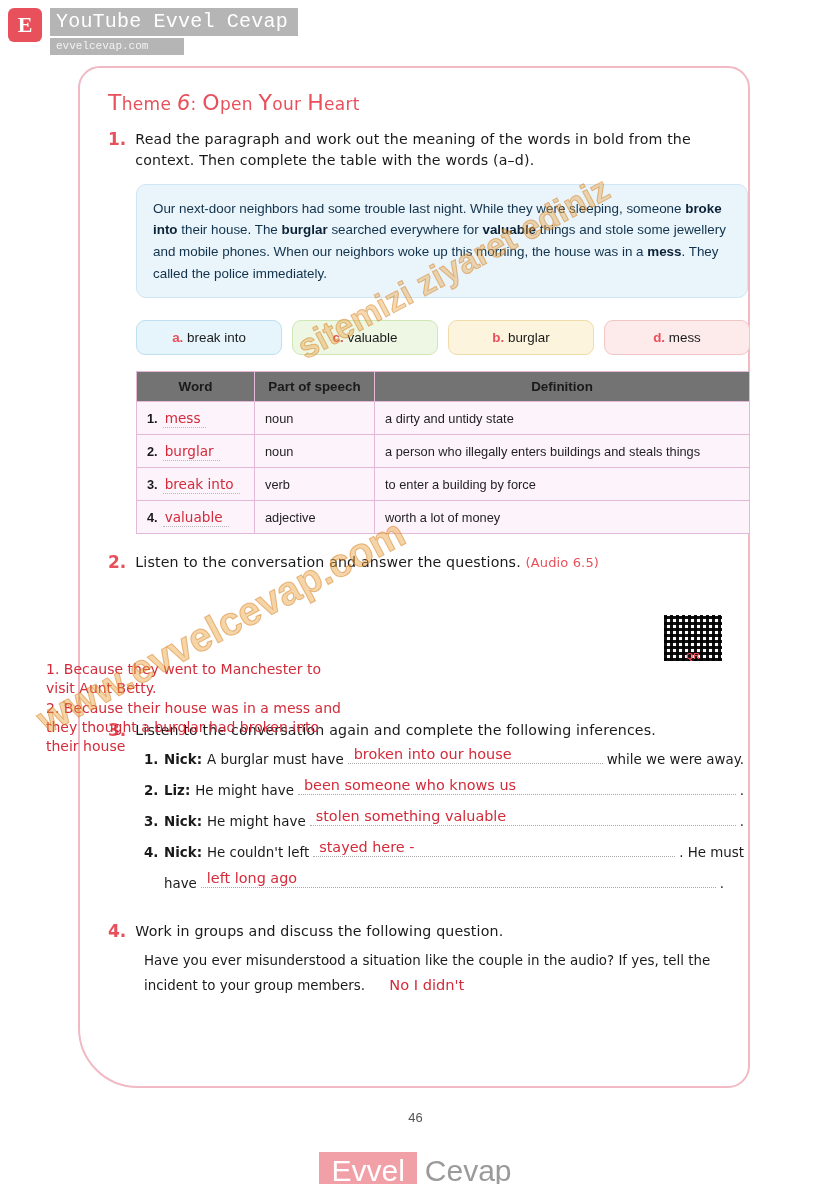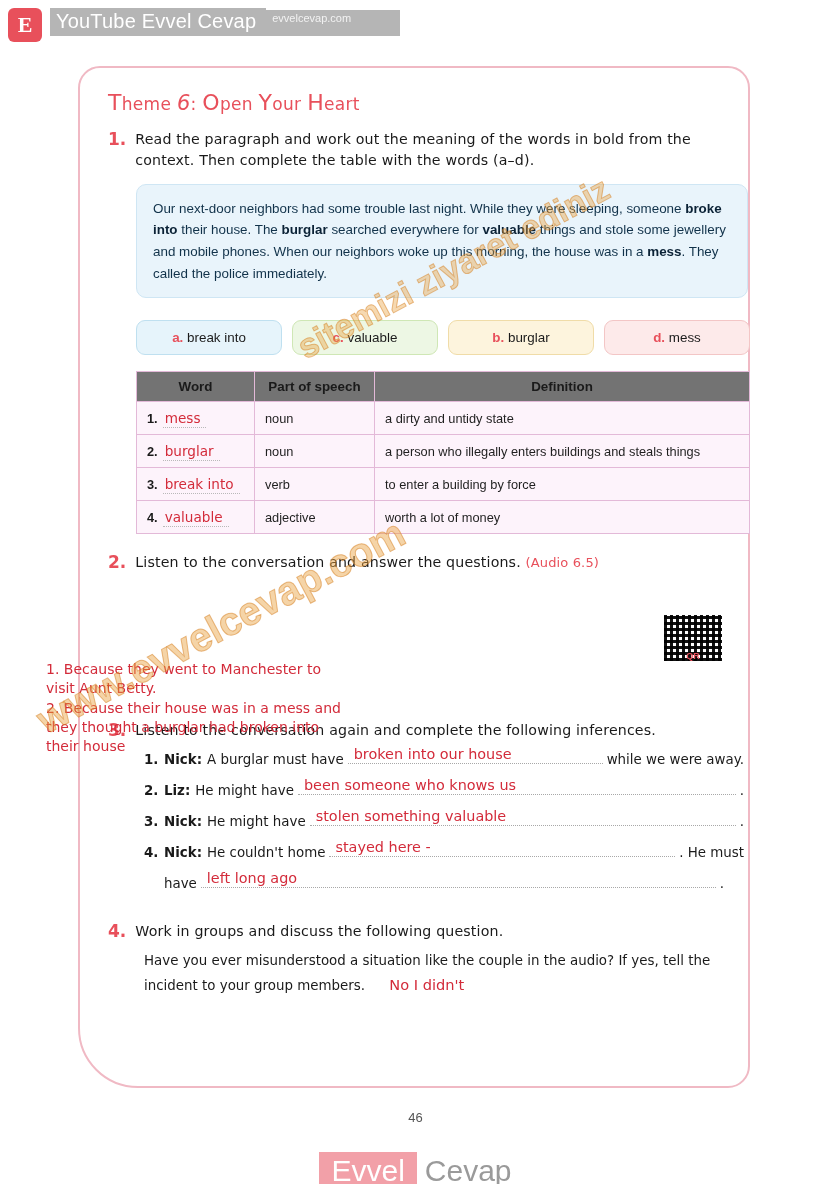--- a/index.html
+++ b/index.html
@@ -18,21 +18,21 @@
     display: flex; align-items: flex-start; gap: 8px;
     z-index: 40;
   }
   .brand-logo {
     width: 34px; height: 34px; border-radius: 6px;
     background: #e8505b; color: #fff;
     font-weight: bold; font-size: 22px;
     display: flex; align-items: center; justify-content: center;
     font-family: "Liberation Serif", serif;
   }
-  .brand-texts { display: flex; flex-direction: row; }
+  .brand-texts { display: flex; flex-direction: column; font-family: Liberation Mono, monospace; }
   .brand-title {
     background: rgba(120,120,120,0.55); color: #ffffff;
     font-size: 20px; padding: 2px 10px 3px 6px;
     letter-spacing: .2px;
   }
   .brand-sub {
     background: rgba(120,120,120,0.55); color: #f2f2f2;
     font-size: 11px; padding: 2px 10px 3px 6px; margin-top: 2px;
     width: 134px;
   }
@@ -345,21 +345,21 @@
         <span>He might have</span>
         <span class="fill">
           <span class="w">stolen something valuable</span>
         </span>
         <span>.</span>
       </div>
 
       <div class="inf-row">
         <span class="inf-n">4.</span>
         <span class="inf-spk">Nick:</span>
-        <span>He couldn't home</span>
+        <span>He couldn't left</span>
         <span class="fill">
           <span class="w">stayed here -</span>
         </span>
         <span>. He must</span>
       </div>
 
       <div class="inf-row inf-sub">
         <span>have</span>
         <span class="fill">
           <span class="w">left long ago</span>

